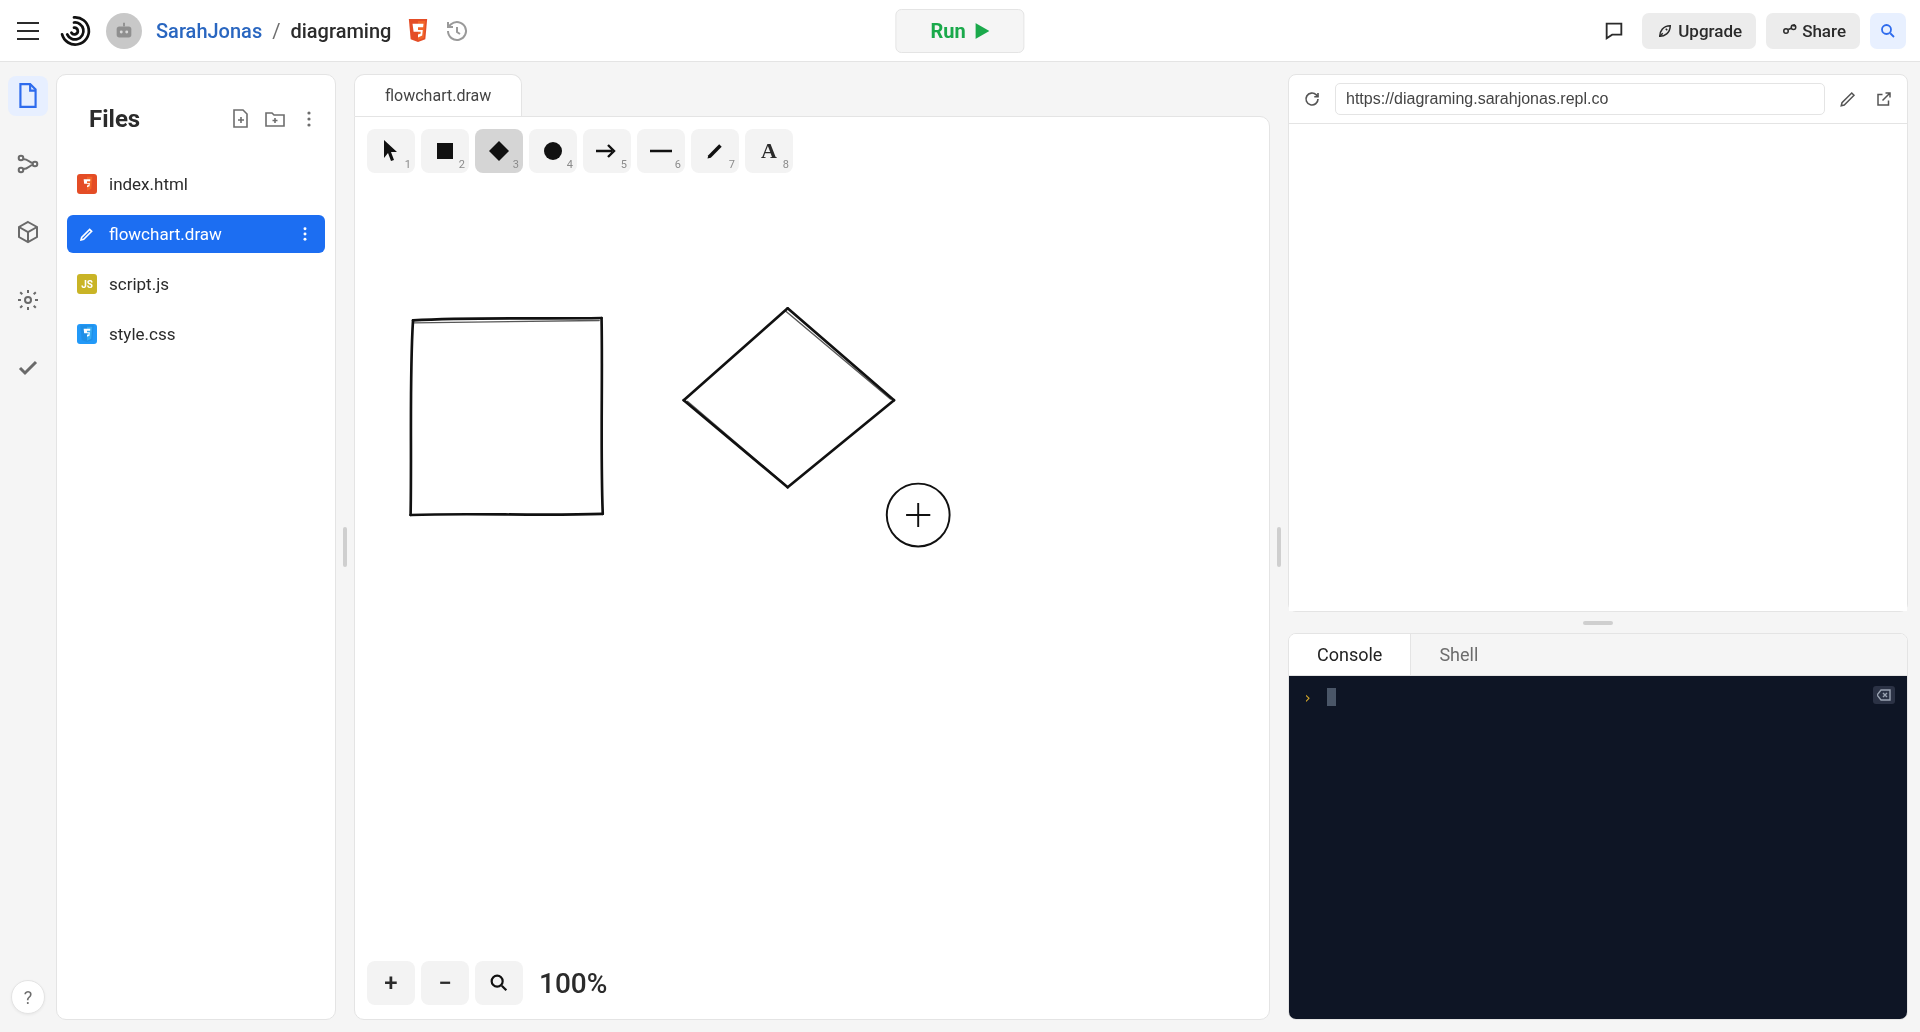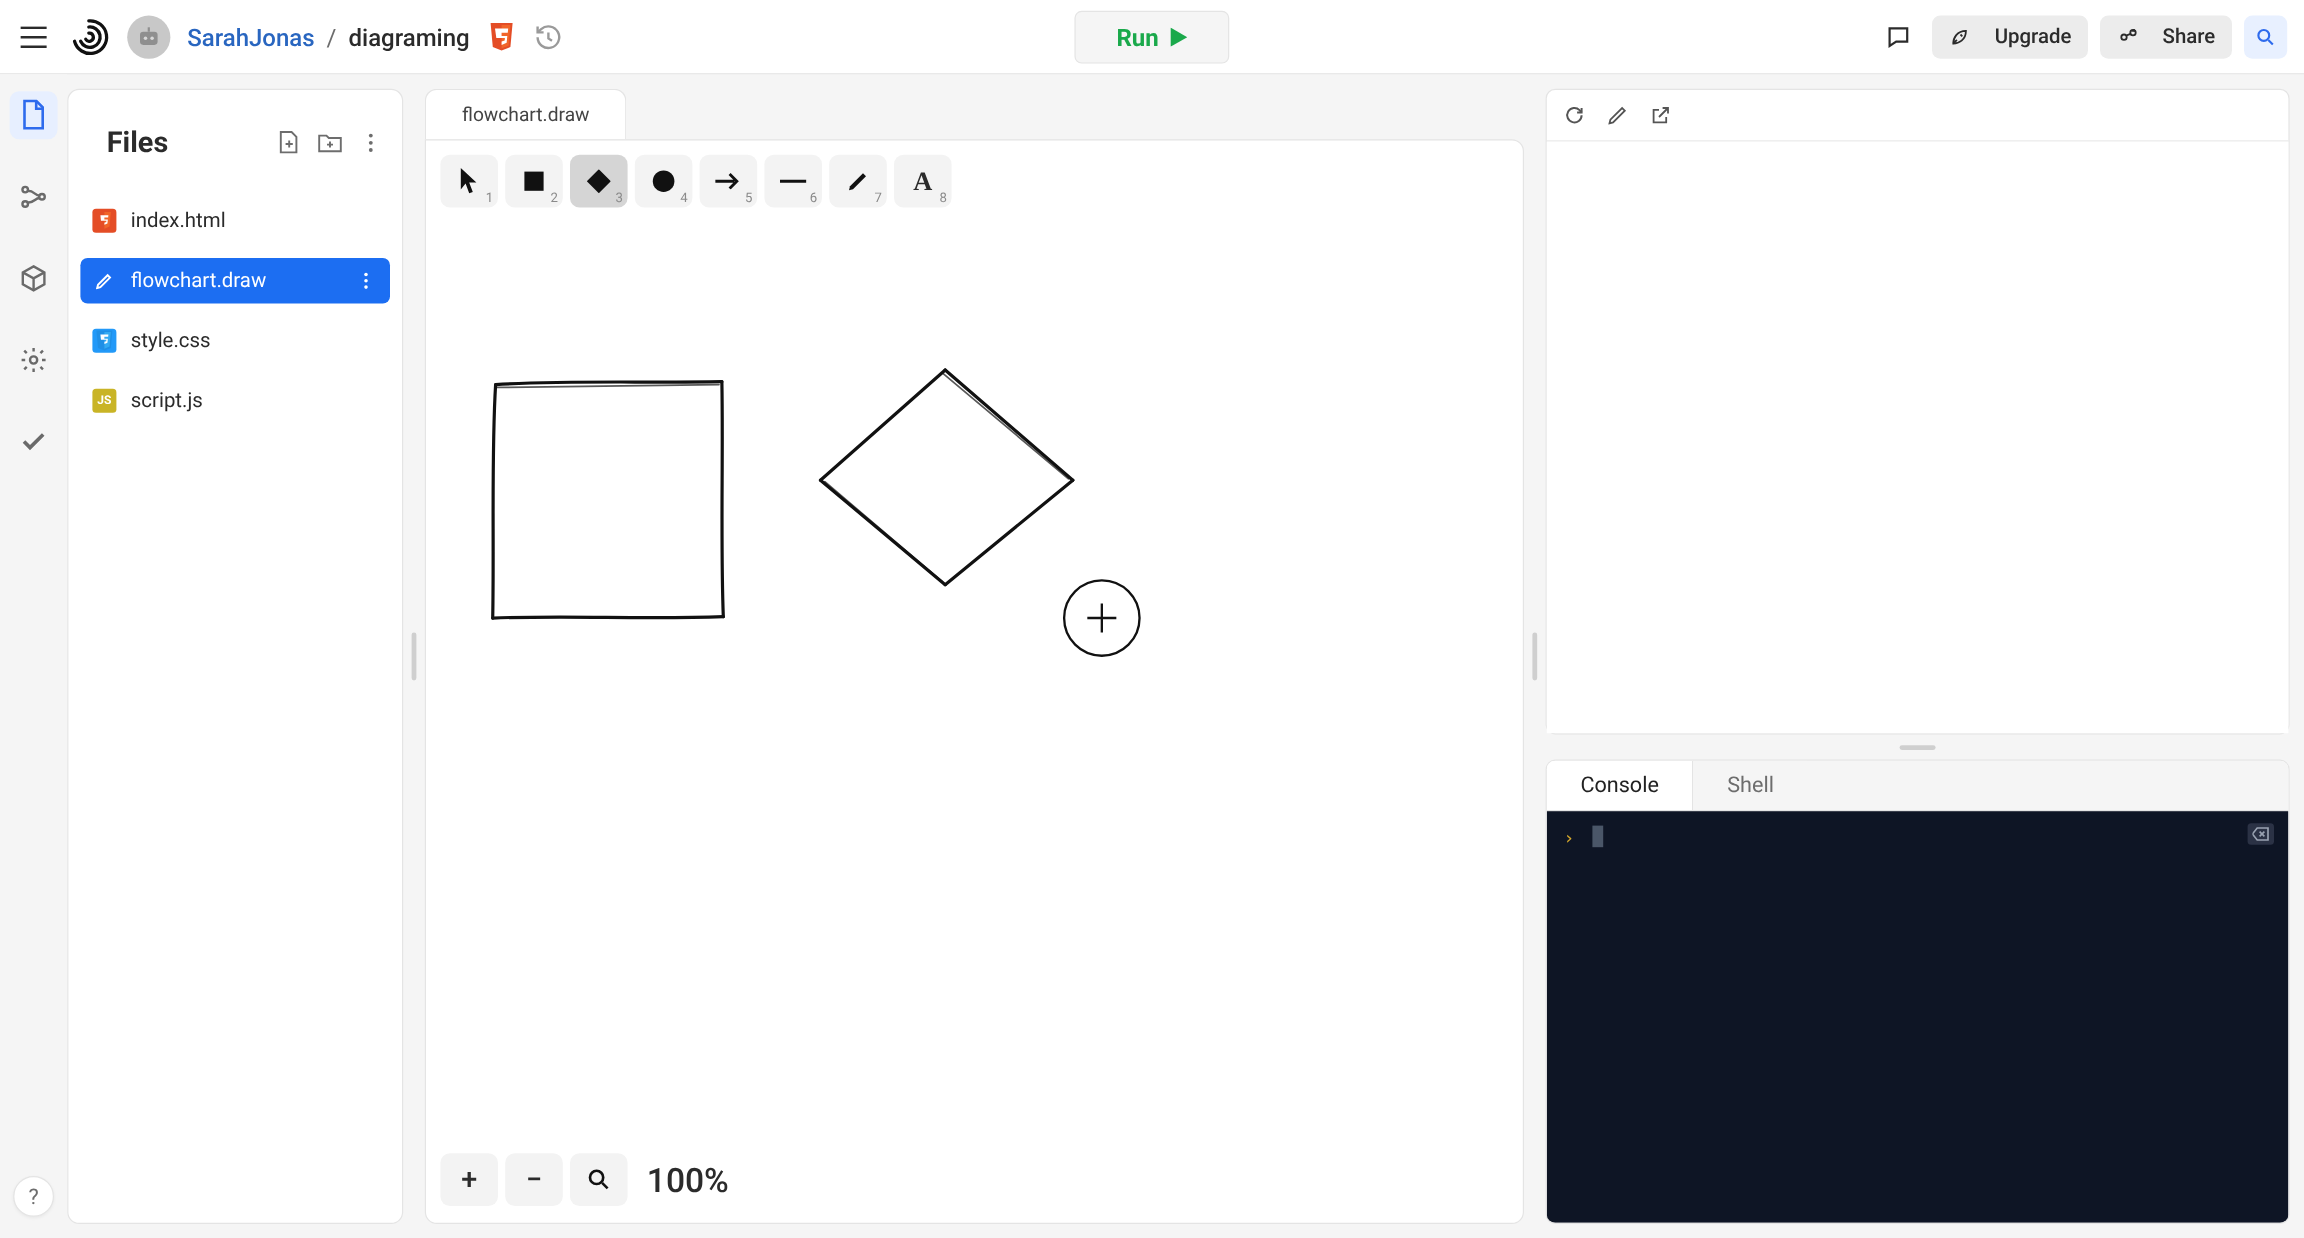--- a/index.html
+++ b/index.html
@@ -27,21 +27,21 @@
   .breadcrumb { display:flex; align-items:center; gap:10px; font-size:20px; }
   .breadcrumb .user { color:var(--link); cursor:pointer; font-weight:500; }
   .breadcrumb .sep { color:var(--muted); }
   .breadcrumb .repl { cursor:pointer; font-weight:500; }
   .html5-badge { width:26px; height:26px; display:flex; align-items:center; justify-content:center; }
   .history-icon { color:#9a9a9a; cursor:pointer; }
 
   .run-btn { position:absolute; left:50%; transform:translateX(-50%); height:44px; padding:0 34px; background:#f5f5f5; border:1px solid var(--border); border-radius:6px; display:flex; align-items:center; gap:10px; font-size:20px; font-weight:700; color:var(--green); cursor:pointer; }
   .topbar-right { margin-left:auto; display:flex; align-items:center; gap:10px; }
   .icon-btn { width:36px; height:36px; border-radius:6px; display:flex; align-items:center; justify-content:center; cursor:pointer; }
-  .pill-btn { height:36px; padding:0 14px; border-radius:7px; background:var(--pill); display:flex; align-items:center; gap:20px; font-size:17px; font-weight:500; cursor:pointer; }
+  .pill-btn { height:36px; padding:0 14px; border-radius:7px; background:var(--pill); display:flex; align-items:center; gap:4px; font-size:17px; font-weight:500; cursor:pointer; }
   .search-pill { background:#e8f0ff; color:var(--link); }
 
   
   .main { display:flex; height:calc(100% - 62px); background:var(--bg); }
 
   
   .rail { width:56px; background:var(--bg); display:flex; flex-direction:column; align-items:center; padding-top:14px; gap:28px; position:relative; }
   .rail .rail-item { width:40px; height:40px; display:flex; align-items:center; justify-content:center; border-radius:8px; cursor:pointer; color:#6a6a6a; }
   .rail .rail-item.selected { background:#e7efff; color:#2e6bed; }
   .rail .help { position:absolute; bottom:18px; width:34px; height:34px; border-radius:50%; border:1px solid var(--border); background:#fff; display:flex; align-items:center; justify-content:center; font-size:18px; color:var(--muted); cursor:pointer; box-shadow:0 1px 3px rgba(0,0,0,0.06); }
@@ -271,33 +271,33 @@
         <span>flowchart.draw</span>
         <span class="more">
           <svg width="14" height="16" viewBox="0 0 16 18">
               <circle cx="8" cy="3" r="1.7" fill="#fff"></circle>
               <circle cx="8" cy="9" r="1.7" fill="#fff"></circle>
               <circle cx="8" cy="15" r="1.7" fill="#fff"></circle>
             </svg>
         </span>
       </div>
       <div class="file-row">
+        <span class="fico" style="background:#c9b426;color:#fff">JS</span>
+        <span>script.js</span>
+        <span class="more">⋮</span>
+      </div>
+      <div class="file-row">
         <span class="fico" style="background:#2299f8;color:#fff">
           <svg width="16" height="18" viewBox="0 0 24 26">
               <path d="M2 0h20l-2 22-8 3-8-3z" fill="#1f8fe6"></path>
               <path d="M12 23V2h8l-1.6 18z" fill="#34aaf3"></path>
               <path d="M7 5h10l-.3 3H12v2.5h4.3l-.5 5L12 17v-2.7l2.3-.7.2-1.8H7.7L7 5z" fill="#fff"></path>
             </svg>
         </span>
         <span>style.css</span>
-        <span class="more">⋮</span>
-      </div>
-      <div class="file-row">
-        <span class="fico" style="background:#c9b426;color:#fff">JS</span>
-        <span>script.js</span>
         <span class="more">⋮</span>
       </div>
     </div>
   </div>
 
   <div class="col-gutter">
       <div class="dot"></div>
     </div>
 
   <div class="editor-col">
@@ -403,20 +403,21 @@
 
   <div class="right-col">
     <div class="webview">
       <div class="addrbar">
         <div class="reload">
           <svg width="18" height="18" viewBox="0 0 24 24" fill="none" stroke="#555" stroke-width="2.2">
               <path d="M20 12a8 8 0 1 1-2.3-5.6L20 9"></path>
               <path d="M20 4v5h-5"></path>
             </svg>
         </div>
+        <input type="text" value="https://diagraming.sarahjonas.repl.co" style="">
         <div class="trail">
           <svg width="18" height="18" viewBox="0 0 24 24" fill="none" stroke="#555" stroke-width="2">
               <path d="M3 21l4-1L20 7l-3-3L4 17z"></path>
             </svg>
         </div>
         <div class="trail">
           <svg width="18" height="18" viewBox="0 0 24 24" fill="none" stroke="#555" stroke-width="2">
               <path d="M14 4h6v6M20 4L10 14"></path>
               <path d="M18 14v6H4V6h6"></path>
             </svg>

